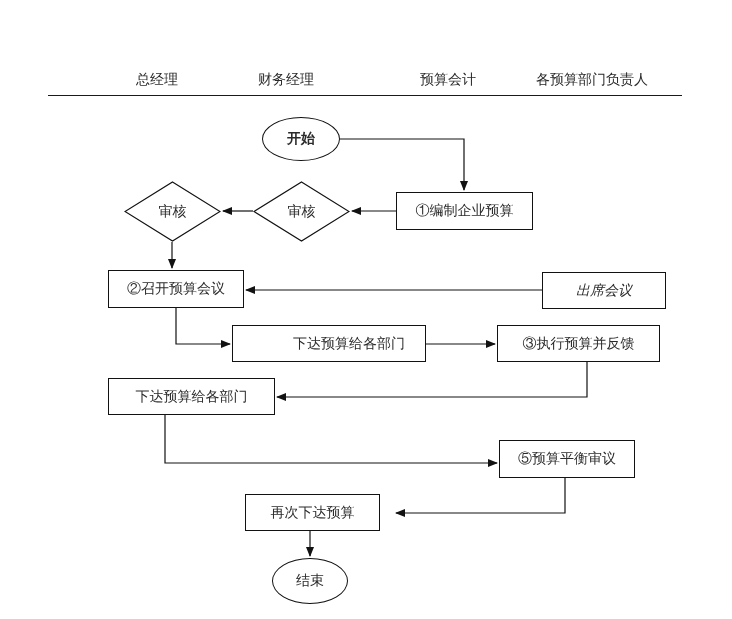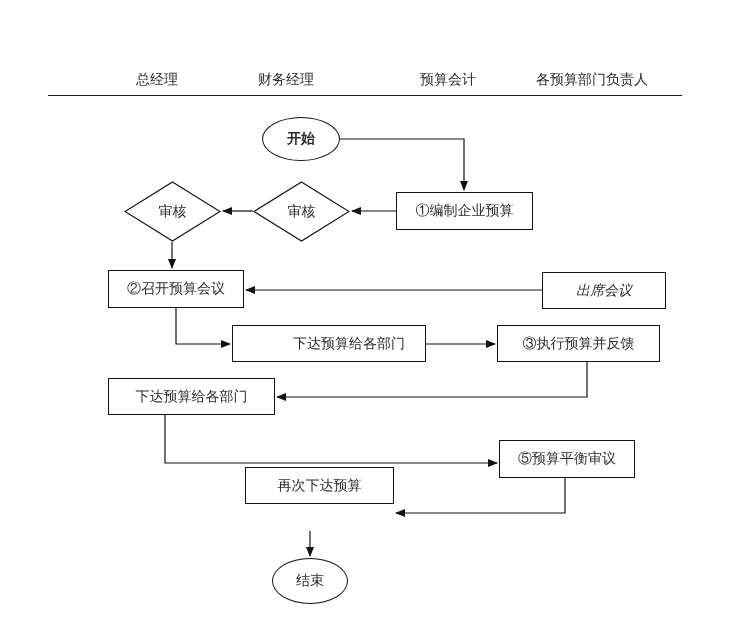--- a/index.html
+++ b/index.html
@@ -143,21 +143,21 @@
       </div>
       <div class="node box" style="left: 497px; top: 325px; width: 163px; height: 37px;">
         <span>③执行预算并反馈</span>
       </div>
       <div class="node box" style="left: 108px; top: 378px; width: 167px; height: 37px;">
         <span>下达预算给各部门</span>
       </div>
       <div class="node box" style="left: 499px; top: 440px; width: 136px; height: 38px;">
         <span>⑤预算平衡审议</span>
       </div>
-      <div class="node box" style="left: 245px; top: 467px; width: 149px; height: 37px;">
+      <div class="node box" style="left: 245px; top: 494px; width: 135px; height: 37px;">
         <span>再次下达预算</span>
       </div>
       <div class="node ellipse" style="left: 272px; top: 558px; width: 76px; height: 46px;">
         <span>结束</span>
       </div>
     </div>
 
 </div>
 
 </body></html>

